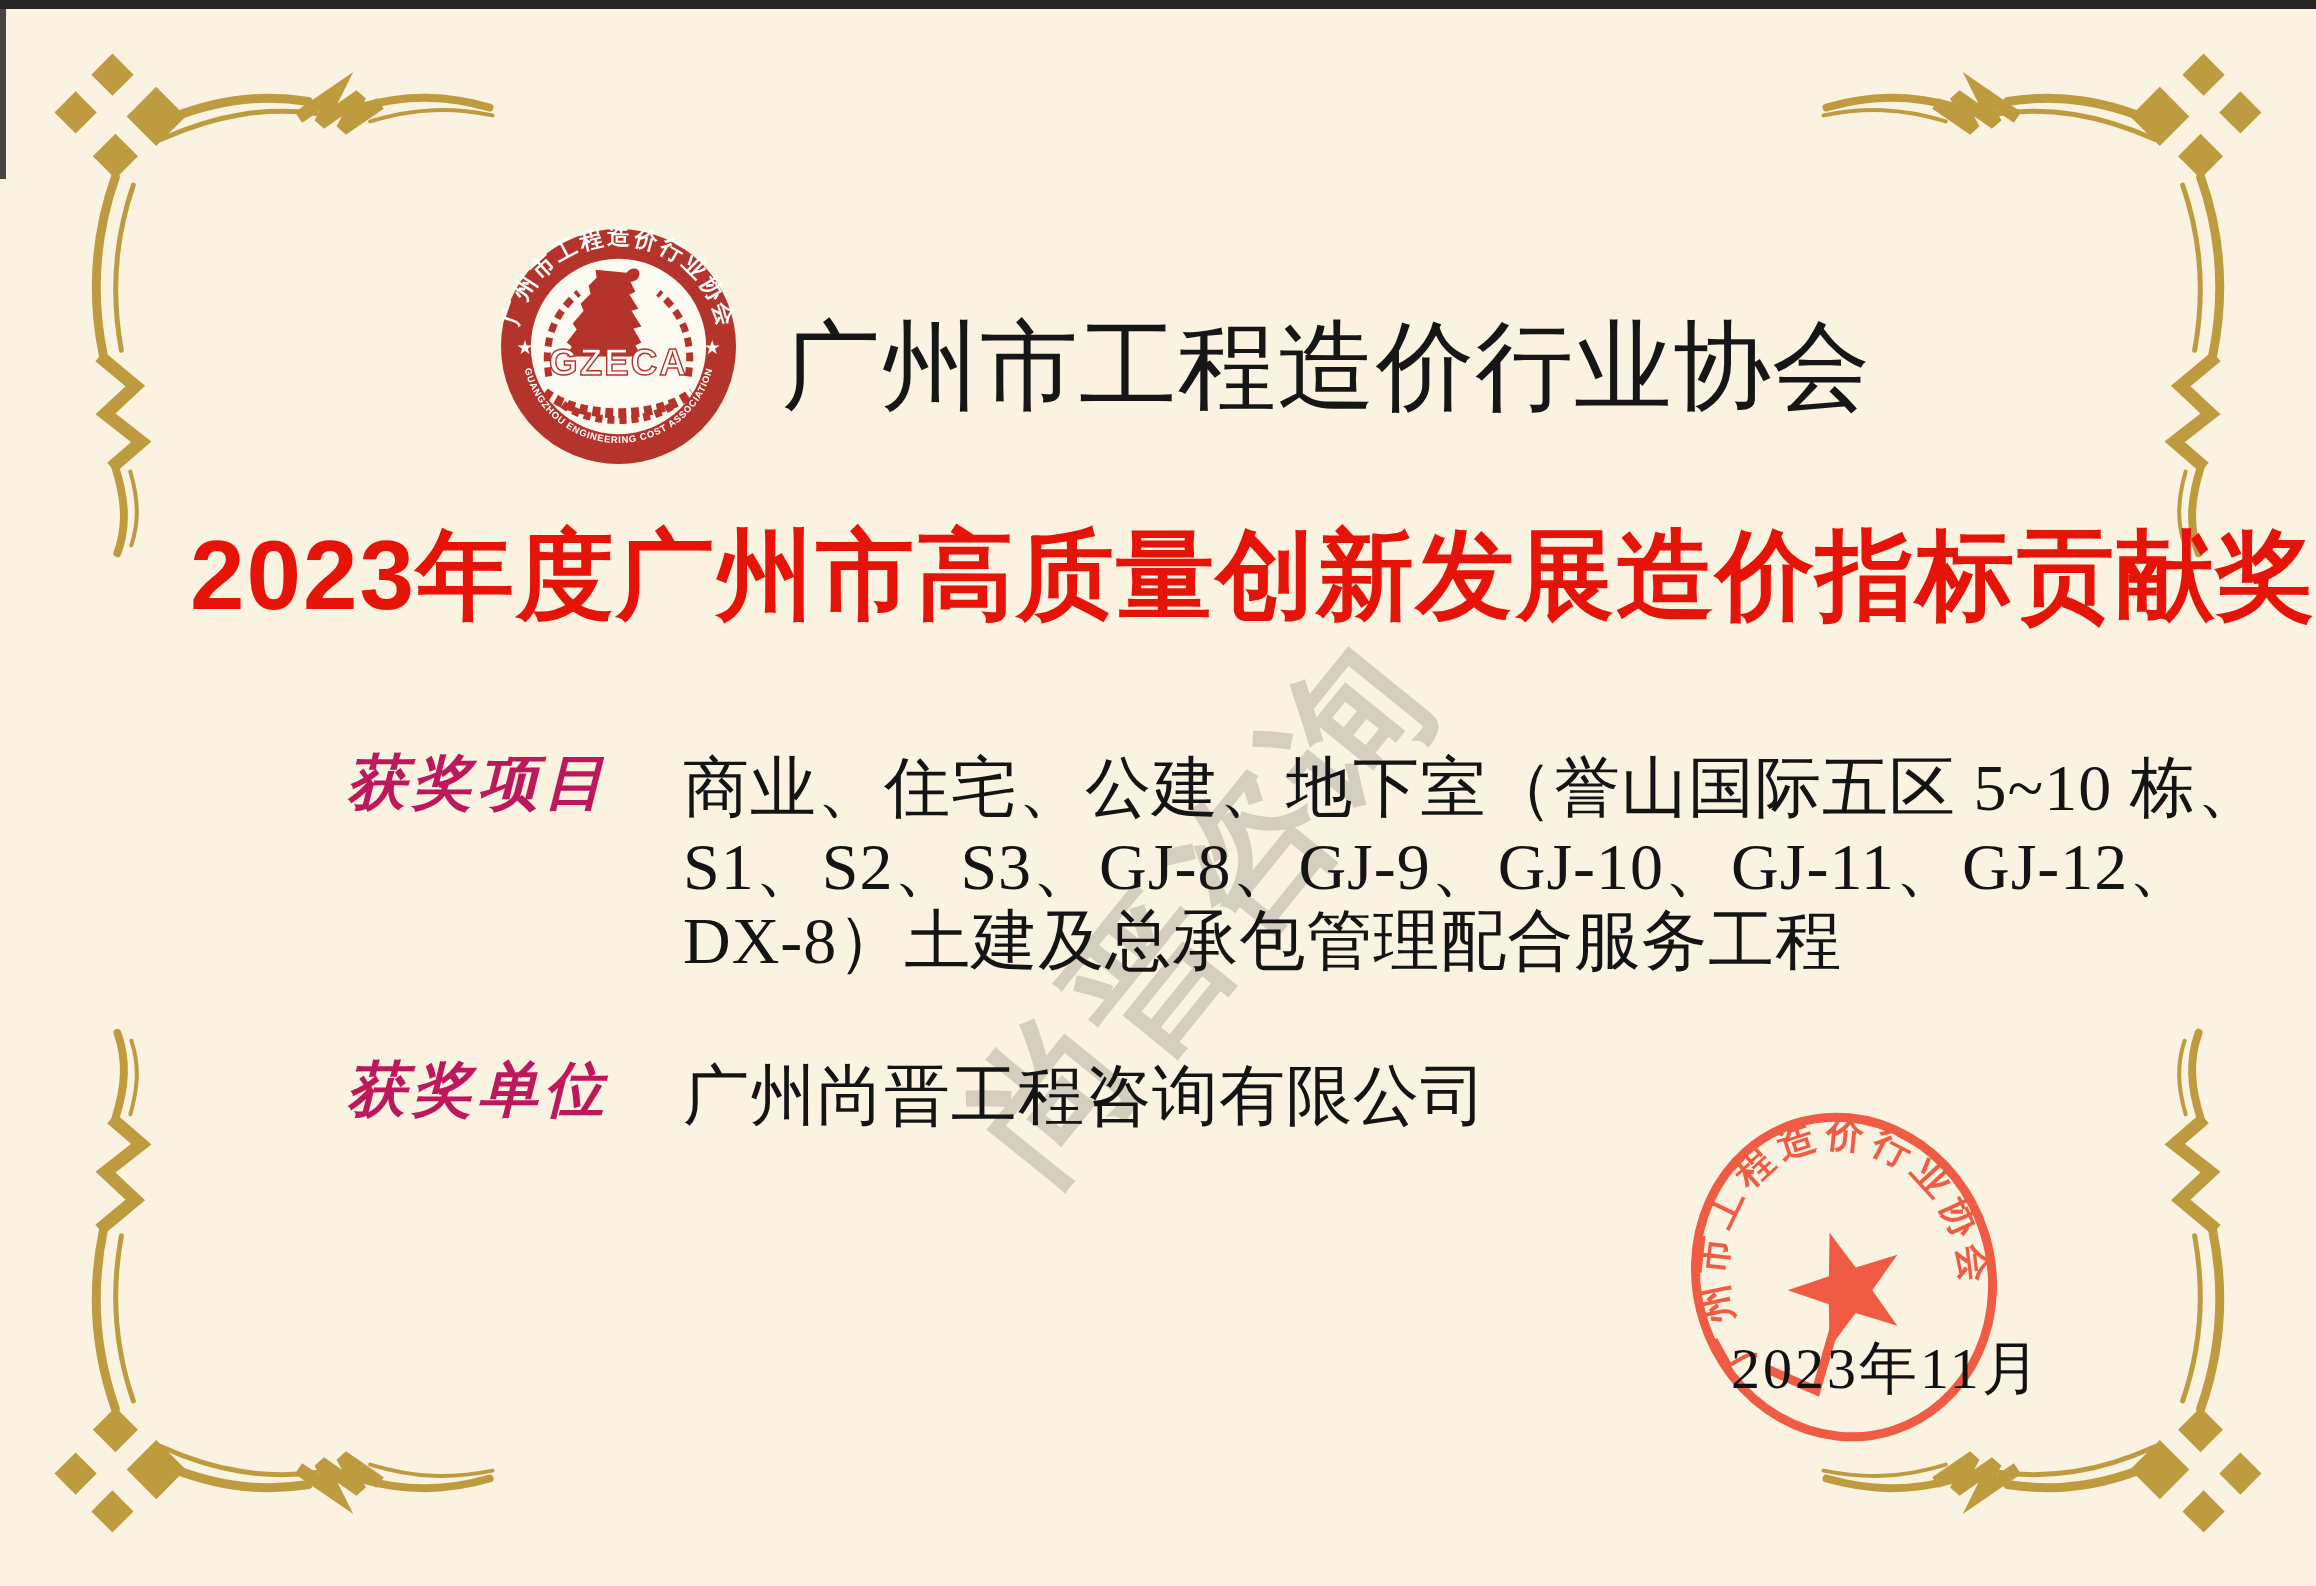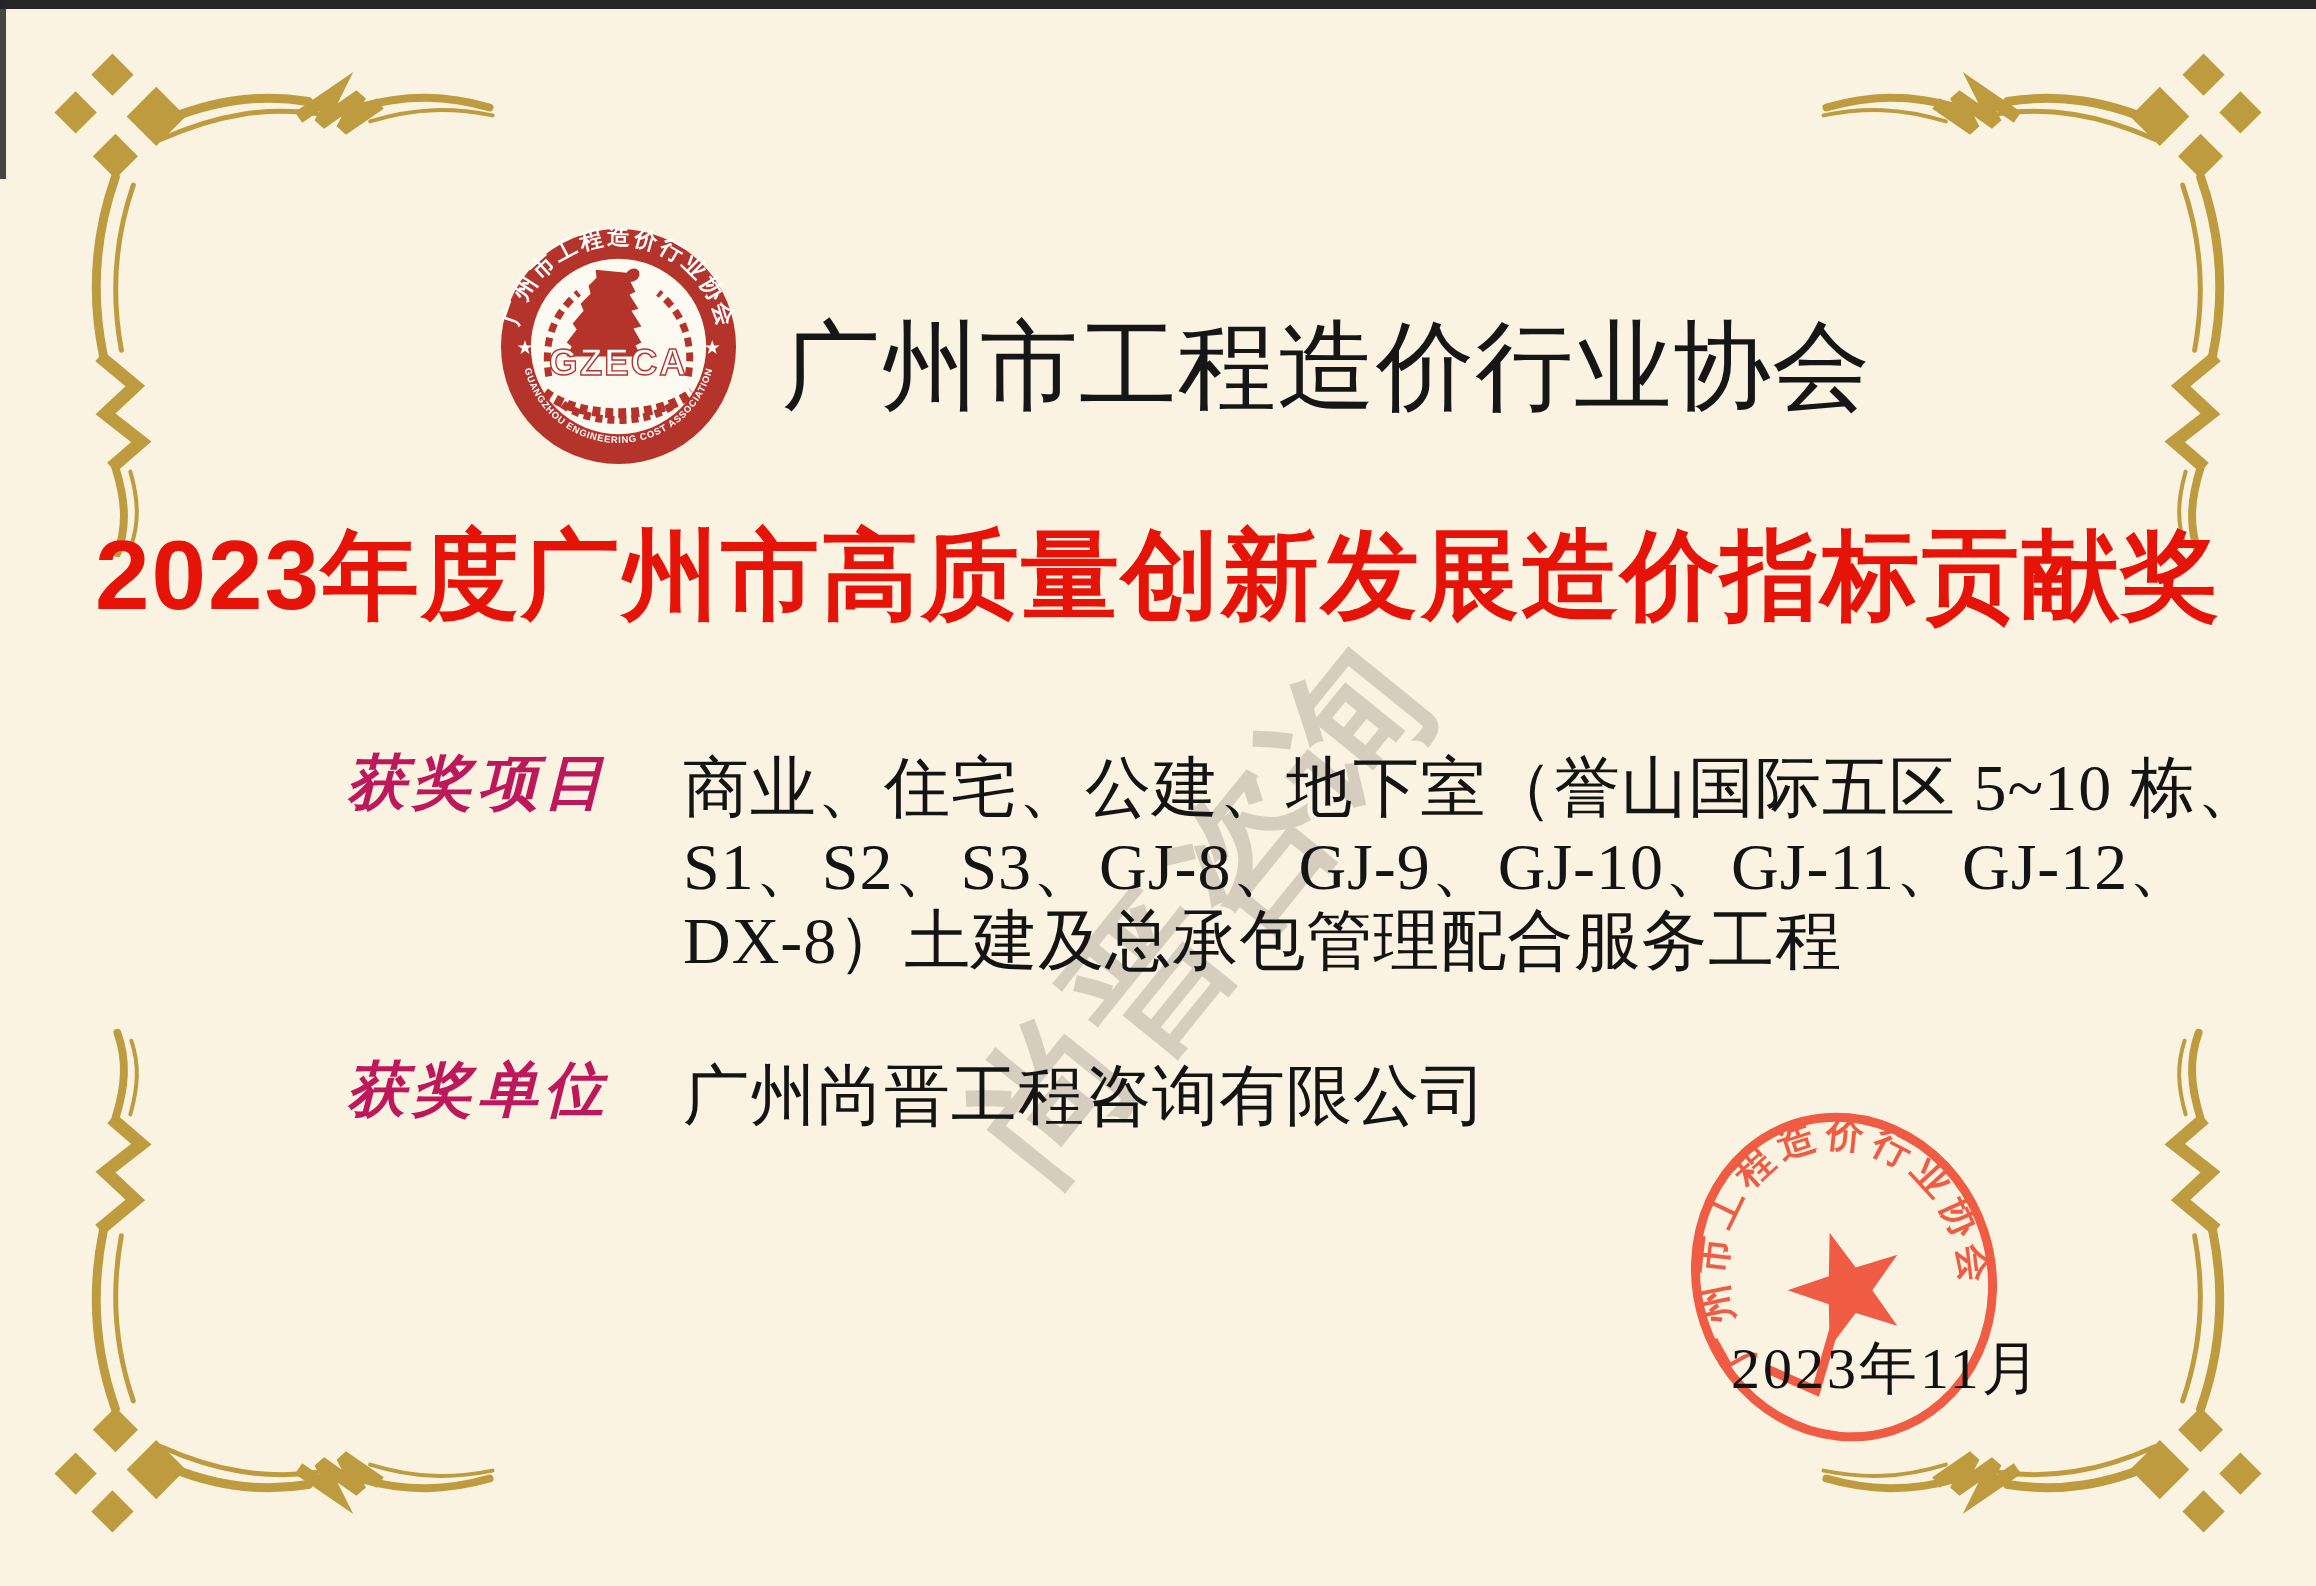--- a/index.html
+++ b/index.html
@@ -26,21 +26,21 @@
     font-size:151px;line-height:199px;font-weight:bold;letter-spacing:6px;white-space:nowrap;
     color:var(--watermark-gray);opacity:.55;transform:rotate(-51deg);transform-origin:50% 50%;}
 
   .logo{position:absolute;left:499px;top:227px;width:239px;height:239px;z-index:3;}
   .logo .ring-txt{fill:#fff;font-family:"Liberation Serif",serif;font-weight:bold;}
   .logo .en-txt{fill:#fff;font-family:"Liberation Sans",sans-serif;font-weight:bold;}
 
   .org-title{position:absolute;left:782px;top:310px;z-index:3;font-size:98px;line-height:1.18;
     color:var(--ink);font-weight:500;letter-spacing:1px;white-space:nowrap;}
 
-  .headline{position:absolute;left:0;top:519px;width:2316px;z-index:3;text-align:center;
+  .headline{position:absolute;left:0;top:519px;width:2316px;z-index:3;text-align:right;
     font-family:"Liberation Sans","DejaVu Sans",sans-serif;font-weight:900;font-size:98px;
     line-height:1.16;letter-spacing:2px;color:var(--headline-red);white-space:nowrap;}
 
   .field-label{position:absolute;left:346px;z-index:3;font-size:60px;line-height:1.1;
     font-weight:bold;font-style:italic;letter-spacing:6px;color:#be185d;white-space:nowrap;}
   .lbl-project{top:750px;}
   .lbl-winner{top:1057px;}
   .value-line{position:absolute;left:683px;z-index:3;font-size:66px;line-height:1.06;
     color:#141414;letter-spacing:1px;white-space:nowrap;}
   .vl-1{top:753px;} .vl-2{top:832px;} .vl-3{top:906px;} .vl-winner{top:1061px;text-align:center;}

